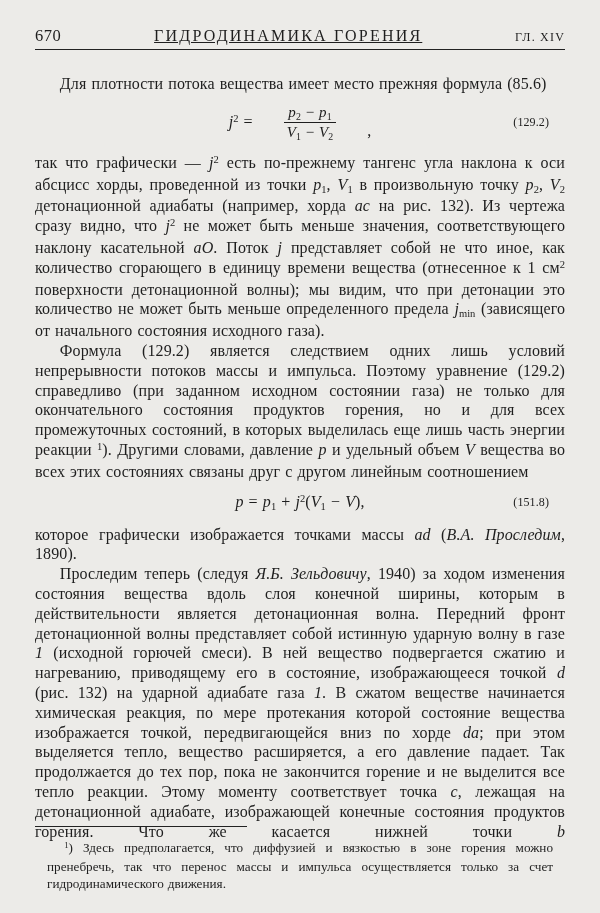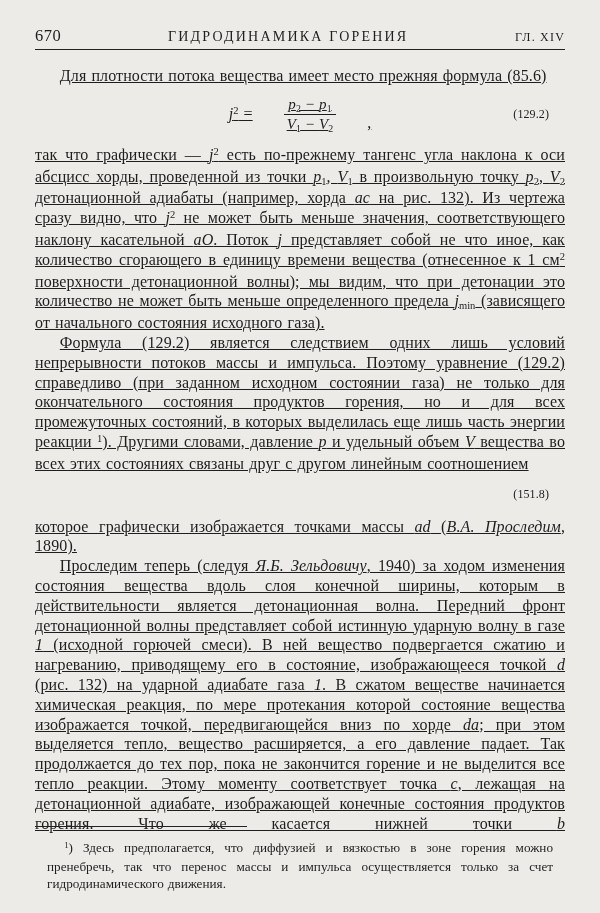--- a/index.html
+++ b/index.html
@@ -27,36 +27,36 @@
     justify-content: space-between;
     align-items: baseline;
     border-bottom: 1.4px solid #222;
     padding-bottom: 3px;
   }
   .pagenum {
     font-size: 16.5px;
     letter-spacing: 0.5px;
   }
   .runtitle {
-    font-size: 14px;
+    font-size: 16px;
     letter-spacing: 2.2px;
+    text-decoration: underline;
   }
   .chapterlbl {
     font-size: 12px;
     letter-spacing: 1.2px;
   }
   
   .bodytext {
-    margin-top: 16px;
+    margin-top: 24px;
     font-size: 16px;
     line-height: 19.8px;
     text-align: justify;
     word-spacing: 0.06em;
     letter-spacing: 0.1px;
-    text-decoration: underline;
   }
   p.para {
     margin: 0;
     text-indent: 1.55em;
   }
   p.para.noindent { text-indent: 0; }
   p.para.fill-last { text-align-last: justify; }
   .it  { font-style: italic; }
   .sup { font-size: 66%; position: relative; top: -0.48em; letter-spacing: 0; }
   .sub { font-size: 66%; position: relative; top:  0.28em; letter-spacing: 0; }
@@ -134,20 +134,21 @@
       </span>
       <span class="eq-tail">,</span>
       <span class="eqno">(129.2)</span>
     </div>
 
     <p class="para noindent"><span>так что графически — </span><span class="it">j</span><span class="sup">2</span><span> есть по-прежнему тангенс угла наклона к оси абсцисс хорды, проведенной из точки </span><span class="it">p</span><span class="sub">1</span><span>, </span><span class="it">V</span><span class="sub">1</span><span> в произвольную точку </span><span class="it">p</span><span class="sub">2</span><span>, </span><span class="it">V</span><span class="sub">2</span><span> детонационной адиабаты (например, хорда </span><span class="it">ac</span><span> на рис. 132). Из чертежа сразу видно, что </span><span class="it">j</span><span class="sup">2</span><span> не может быть меньше значения, соответствующего наклону касательной </span><span class="it">aO</span><span>. Поток </span><span class="it">j</span><span> представляет собой не что иное, как количество сгорающего в единицу времени вещества (отнесенное к 1 см</span><span class="sup">2</span><span> поверхности детонационной волны); мы видим, что при детонации это количество не может быть меньше определенного предела </span><span class="it">j</span><span class="sub">min</span><span> (зависящего от начального состояния исходного газа).</span></p>
 
     <p class="para"><span>Формула (129.2) является следствием одних лишь условий непрерывности потоков массы и импульса. Поэтому уравнение (129.2) справедливо (при заданном исходном состоянии газа) не только для окончательного состояния продуктов горения, но и для всех промежуточных состояний, в которых выделилась еще лишь часть энергии реакции </span><span class="sup">1</span><span>). Другими словами, давление </span><span class="it">p</span><span> и удельный объем </span><span class="it">V</span><span> вещества во всех этих состояниях связаны друг с другом линейным соотношением</span></p>
 
     <div class="equation eq-line">
+      <span><span class="it">p</span><span> = </span><span class="it">p</span><span class="sub">1</span><span> + </span><span class="it">j</span><span class="sup">2</span><span>(</span><span class="it">V</span><span class="sub">1</span><span> − </span><span class="it">V</span><span>),</span></span>
       <span class="eqno">(151.8)</span>
     </div>
 
     <p class="para noindent"><span>которое графически изображается точками массы </span><span class="it">ad</span><span> (</span><span class="it">В.А. Проследим</span><span>, 1890).</span></p>
 
     <p class="para fill-last"><span>Проследим теперь (следуя </span><span class="it">Я.Б. Зельдовичу</span><span>, 1940) за ходом изменения состояния вещества вдоль слоя конечной ширины, которым в действительности является детонационная волна. Передний фронт детонационной волны представляет собой истинную ударную волну в газе </span><span class="it">1</span><span> (исходной горючей смеси). В ней вещество подвергается сжатию и нагреванию, приводящему его в состояние, изображающееся точкой </span><span class="it">d</span><span> (рис. 132) на ударной адиабате газа </span><span class="it">1</span><span>. В сжатом веществе начинается химическая реакция, по мере протекания которой состояние вещества изображается точкой, передвигающейся вниз по хорде </span><span class="it">da</span><span>; при этом выделяется тепло, вещество расширяется, а его давление падает. Так продолжается до тех пор, пока не закончится горение и не выделится все тепло реакции. Этому моменту соответствует точка </span><span class="it">c</span><span>, лежащая на детонационной адиабате, изображающей конечные состояния продуктов горения. Что же касается нижней точки </span><span class="it">b</span></p>
 
   </div>
 
   <div class="footnote-block">

